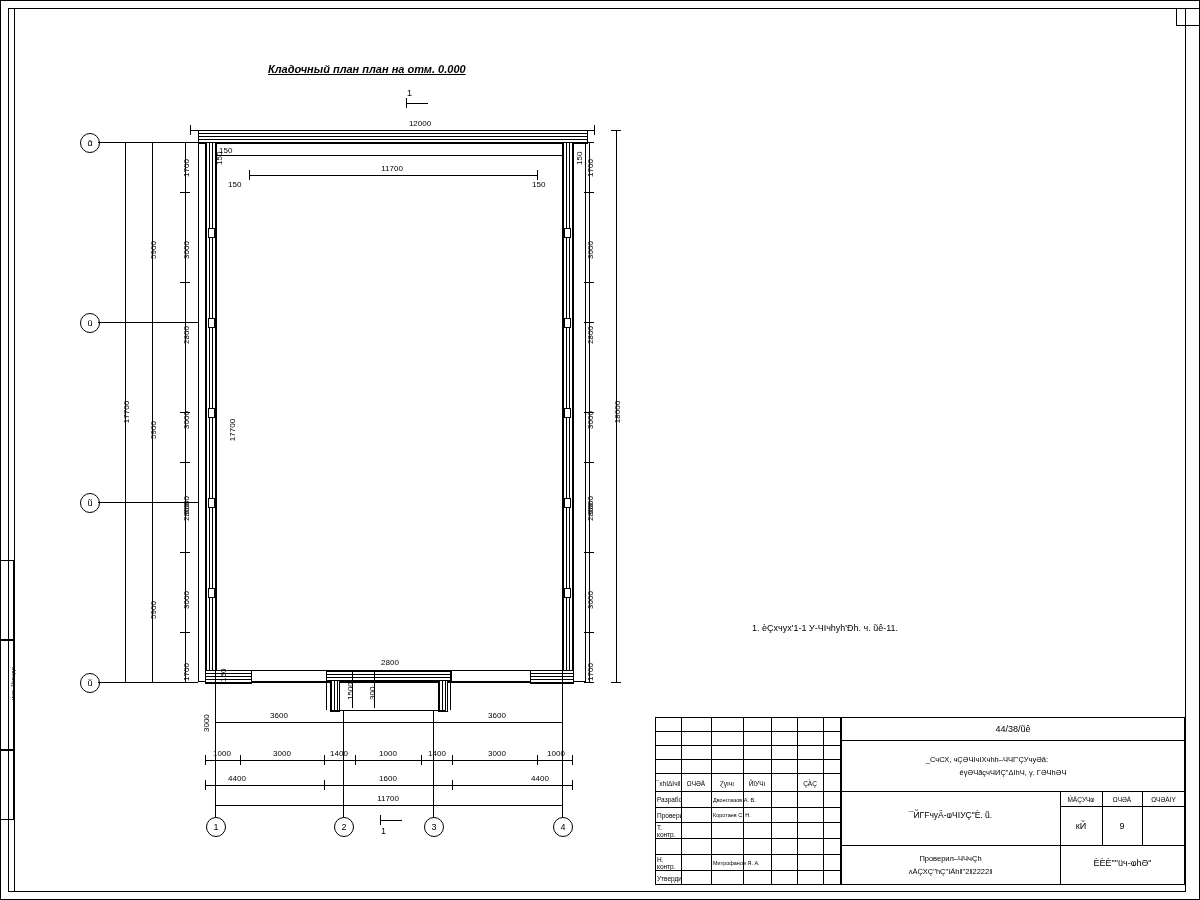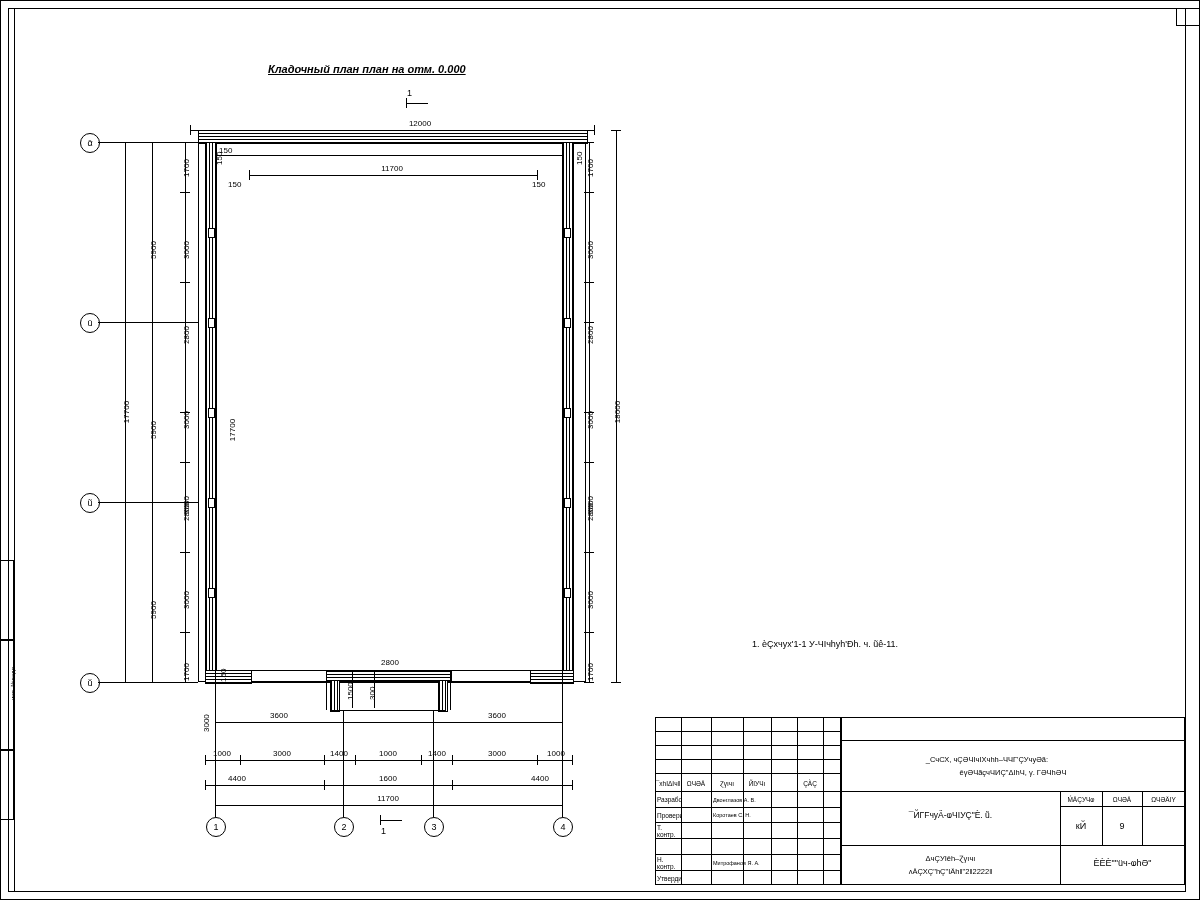--- a/index.html
+++ b/index.html
@@ -227,21 +227,21 @@
 
   <div class="dimline" style="left:215px;top:805px;width:347px;"></div>
   <div class="txt c" style="left:388px;top:794px;">11700</div>
   <div class="dimv" style="left:215px;top:800px;height:10px;"></div>
   <div class="dimv" style="left:562px;top:800px;height:10px;"></div>
 
   <div class="line h" style="left:380px;top:820px;width:22px;"></div>
   <div class="line v" style="left:380px;top:815px;height:10px;"></div>
   <div class="sectmark" style="left:381px;top:826px;">1</div>
 
-  <div class="note" style="left:752px;top:639px;">1. èÇxчyx'1-1 У-ЧIчhyh'Ðh. ч. ũê-11.</div>
+  <div class="note" style="left:752px;top:623px;">1. èÇxчyx'1-1 У-ЧIчhyh'Ðh. ч. ũê-11.</div>
 
   <div class="tb" style="left:655px;top:717px;width:530px;height:168px;"></div>
 
   <div class="tb" style="left:655px;top:717px;width:186px;height:168px;"></div>
   <div class="line v" style="left:681px;top:717px;height:168px;"></div>
   <div class="line v" style="left:711px;top:717px;height:168px;"></div>
   <div class="line v" style="left:743px;top:717px;height:168px;"></div>
   <div class="line v" style="left:771px;top:717px;height:168px;"></div>
   <div class="line v" style="left:797px;top:717px;height:168px;"></div>
   <div class="line v" style="left:823px;top:717px;height:168px;"></div>
@@ -272,27 +272,28 @@
   <div class="tbc" style="left:655px;top:839px;width:26px;height:15px;"></div>
   <div class="tbc" style="left:711px;top:839px;width:60px;height:15px;font-size:5.5px;"></div>
   <div class="tbc" style="left:655px;top:855px;width:26px;height:15px;">Н. контр.</div>
   <div class="tbc" style="left:711px;top:855px;width:60px;height:15px;font-size:5.5px;">Митрофанов Я. А.</div>
   <div class="tbc" style="left:655px;top:871px;width:26px;height:14px;">Утвердил</div>
   <div class="tbc" style="left:711px;top:871px;width:60px;height:14px;font-size:5.5px;"></div>
 
   <div class="line h" style="left:841px;top:740px;width:344px;"></div>
   <div class="line h" style="left:841px;top:791px;width:344px;"></div>
   <div class="line v" style="left:841px;top:717px;height:168px;"></div>
+  <div class="tbc center" style="left:841px;top:720px;width:344px;height:18px;font-size:9px;">44/38/ũê</div>
   <div class="tbc center" style="left:841px;top:752px;width:292px;height:14px;font-size:7.5px;">_СчСХ, чÇƏЧIчIХчhh–ЧЧГ'ÇУчуƏã:</div>
   <div class="tbc center" style="left:841px;top:765px;width:344px;height:14px;font-size:7.5px;">êγƏЧãçчЧИÇ"ΔIhЧ, γ. ΓƏЧhƏЧ</div>
 
   <div class="line v" style="left:1060px;top:791px;height:94px;"></div>
   <div class="tbc center" style="left:841px;top:805px;width:219px;height:20px;font-size:8.5px;">¯ЙГFчуÄ-ⱷЧIУÇ"È. ũ.</div>
   <div class="line h" style="left:841px;top:845px;width:219px;"></div>
-  <div class="tbc center" style="left:841px;top:851px;width:219px;height:14px;font-size:7.5px;">ΔчÇУIêh–Ɀγıчı</div>
+  <div class="tbc center" style="left:841px;top:851px;width:219px;height:14px;font-size:7.5px;">Проверил–ЧЧчÇh</div>
   <div class="tbc center" style="left:841px;top:864px;width:219px;height:14px;font-size:7.5px;">ʌÄÇХÇ"hÇ"IÄh‖"2‖2222‖</div>
 
   <div class="line h" style="left:1060px;top:806px;width:125px;"></div>
   <div class="line h" style="left:1060px;top:845px;width:125px;"></div>
   <div class="line v" style="left:1102px;top:791px;height:54px;"></div>
   <div class="line v" style="left:1142px;top:791px;height:54px;"></div>
   <div class="tbc center" style="left:1060px;top:793px;width:42px;height:12px;">ḾÄÇУЧⱷ</div>
   <div class="tbc center" style="left:1102px;top:793px;width:40px;height:12px;">ΩЧƏÄ</div>
   <div class="tbc center" style="left:1142px;top:793px;width:43px;height:12px;">ΩЧƏÄIΥ</div>
   <div class="tbc center" style="left:1060px;top:815px;width:42px;height:22px;font-size:9px;">кЙ</div>

